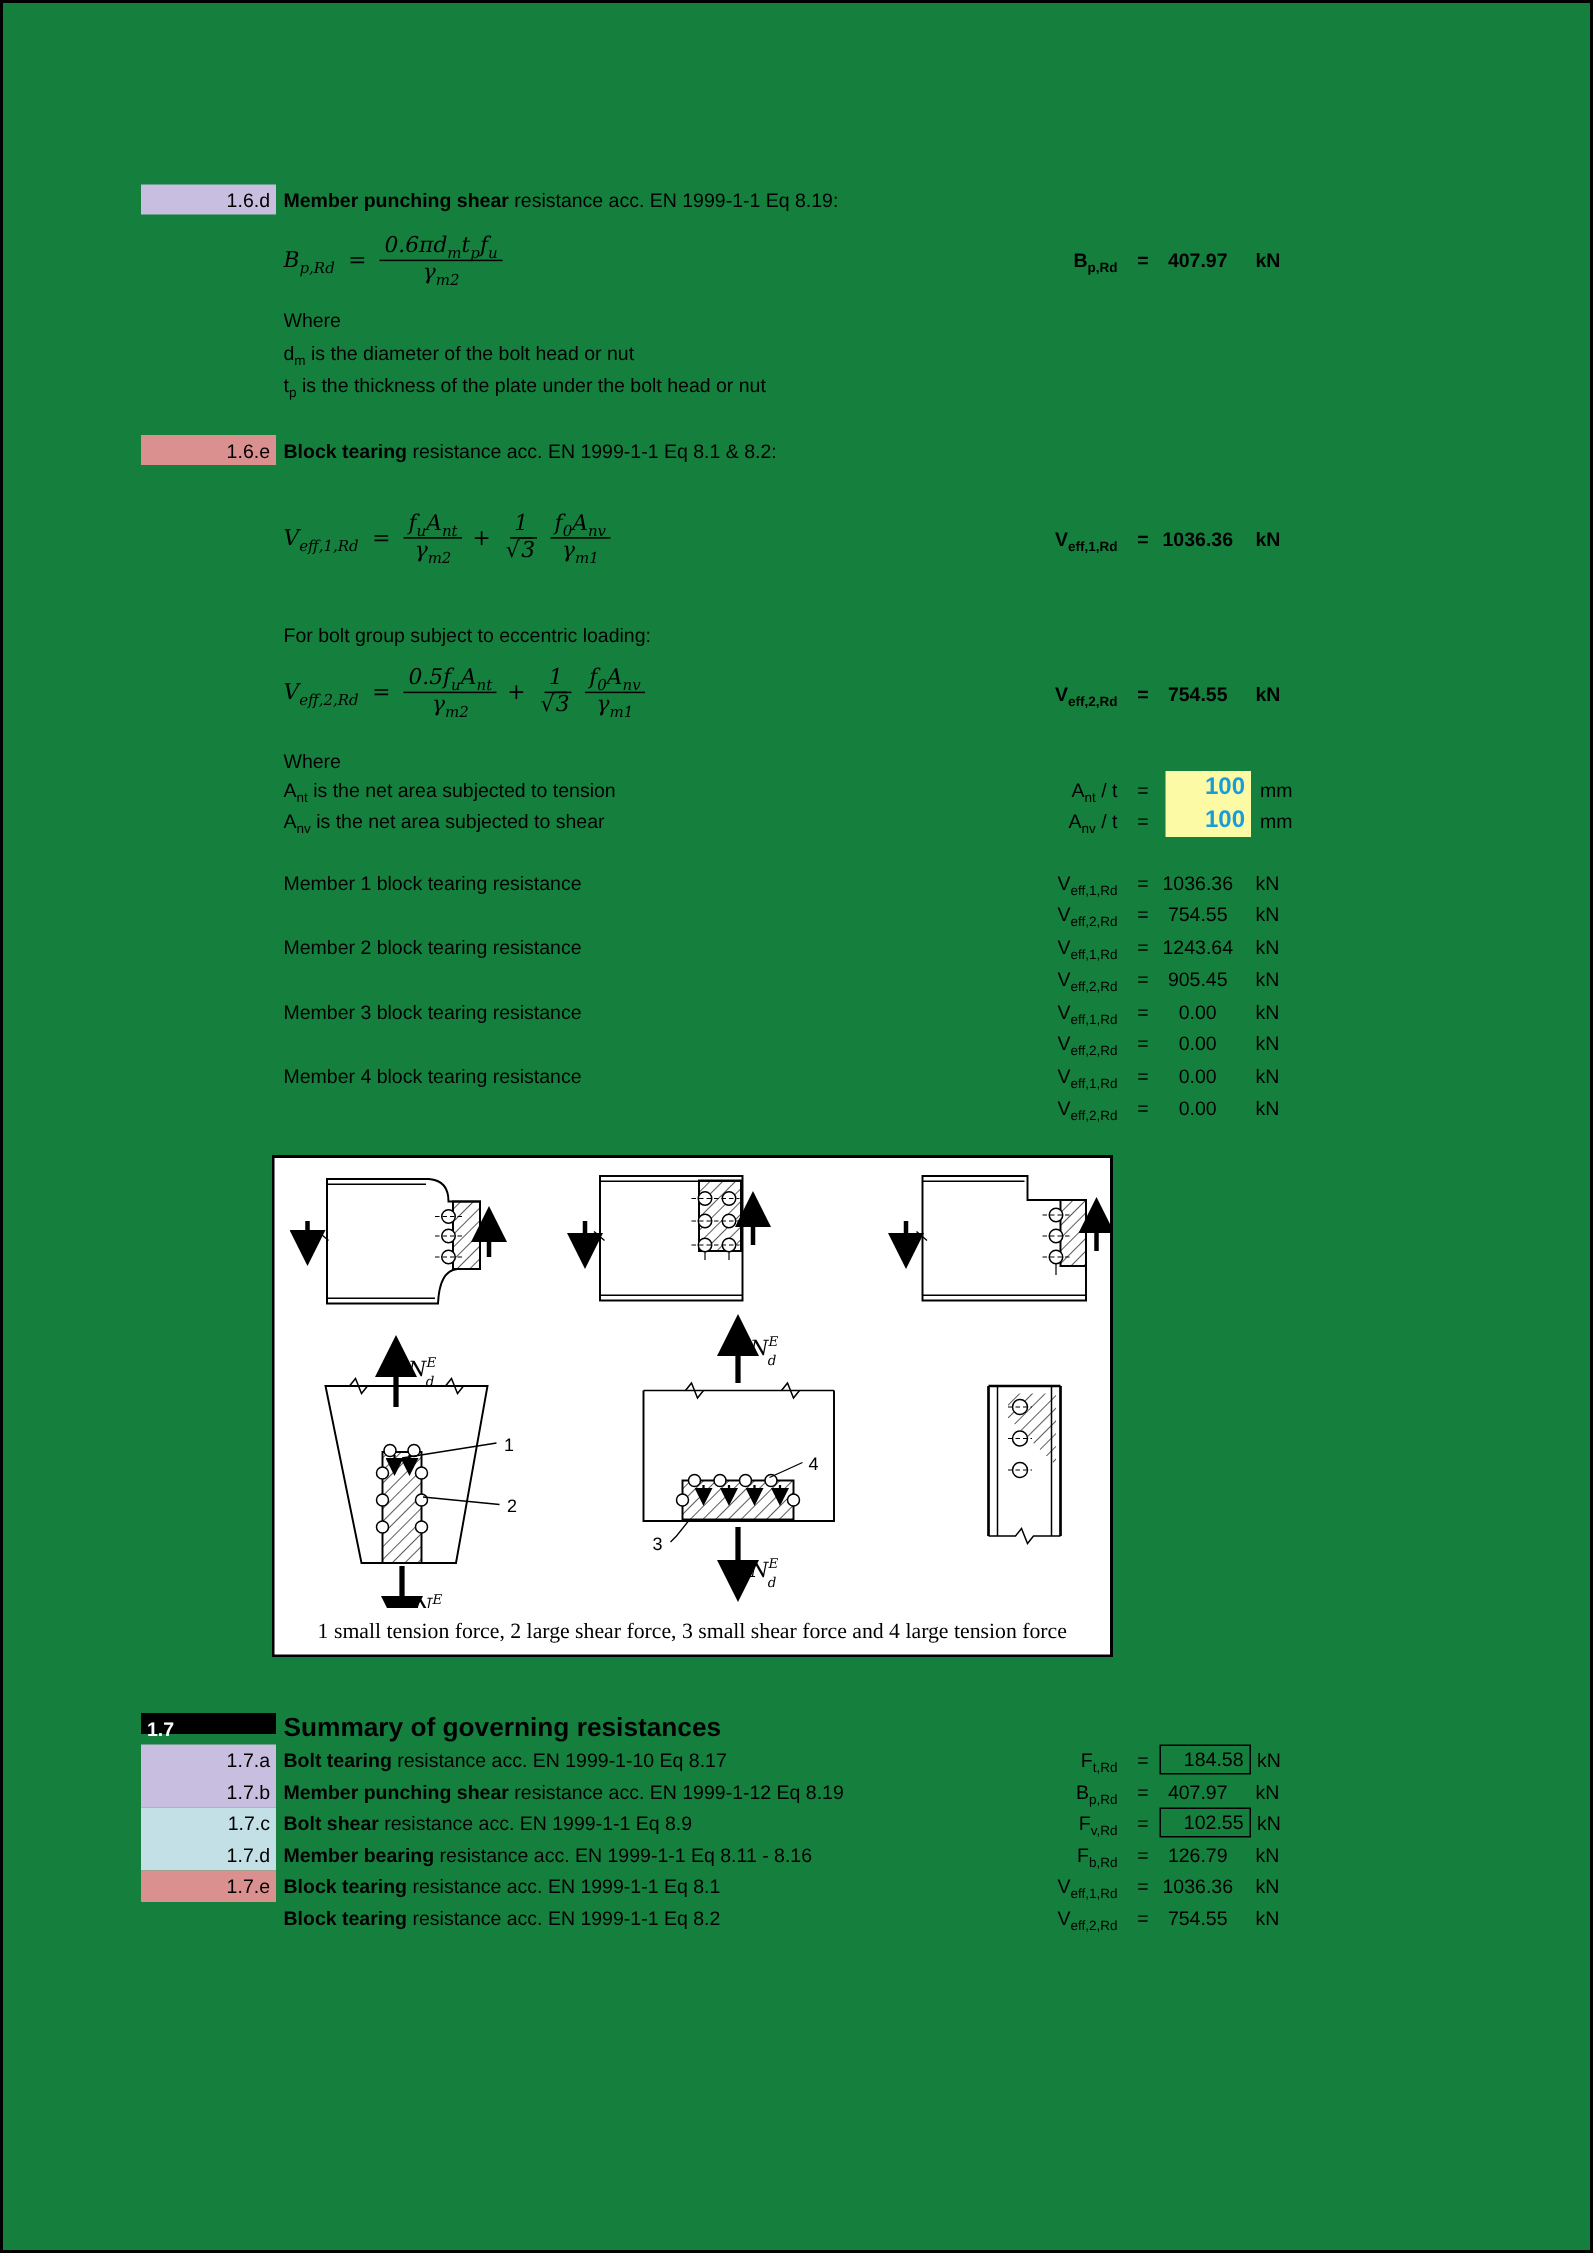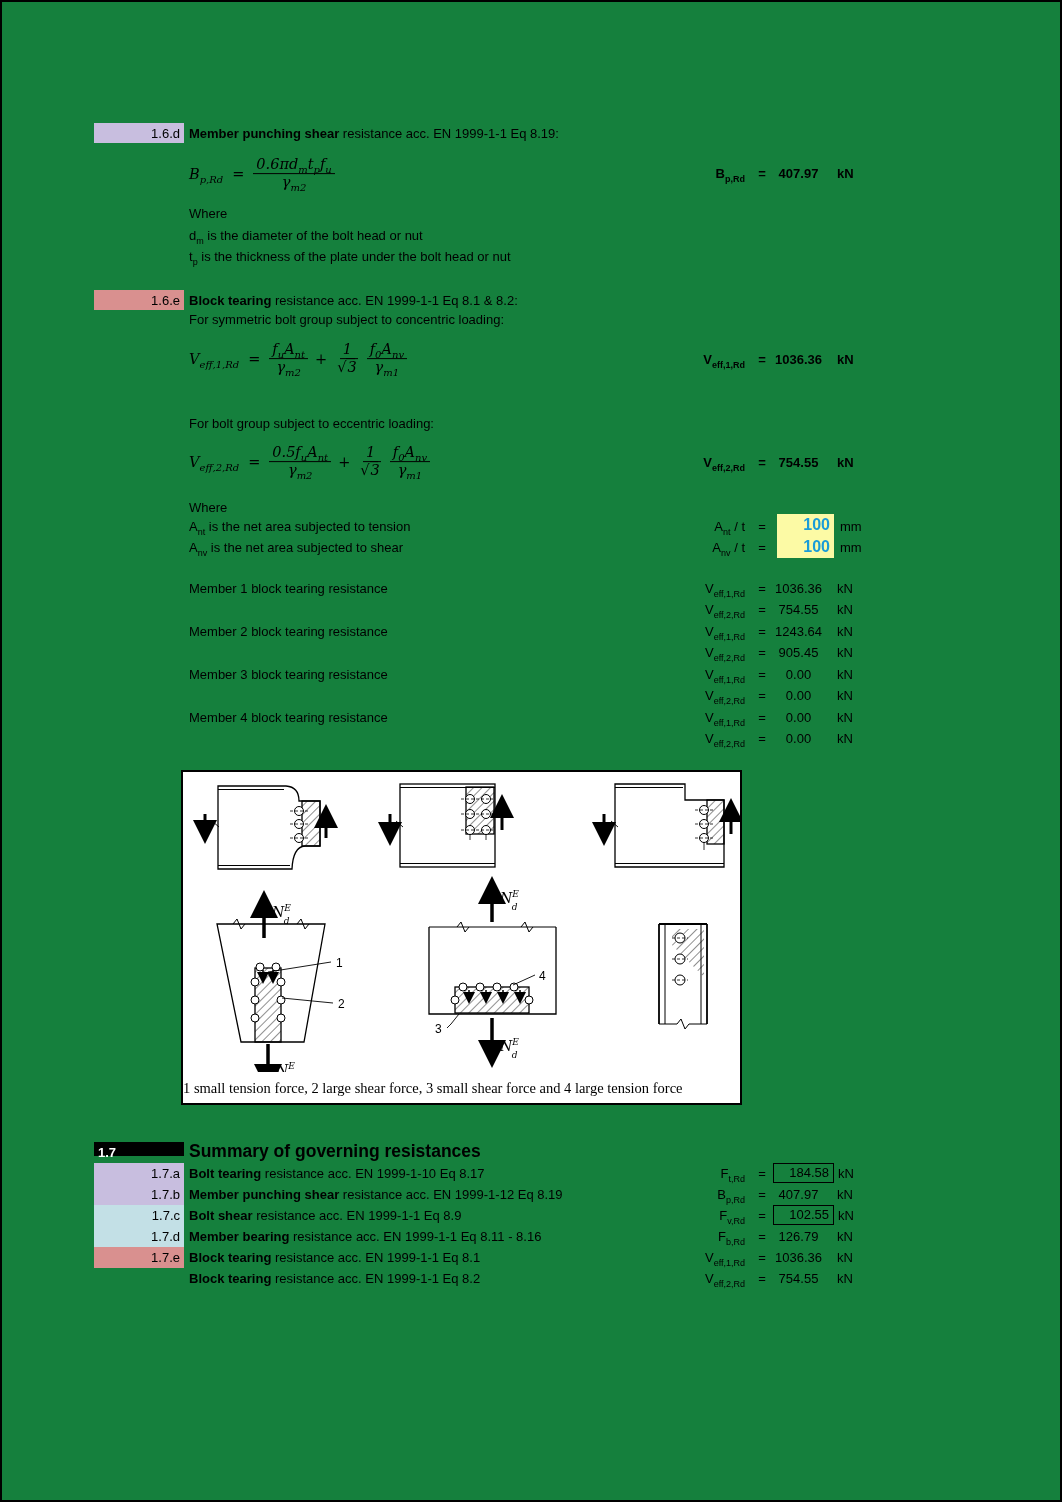--- a/index.html
+++ b/index.html
@@ -27,21 +27,21 @@
   .formula{position:absolute;left:187px;transform:translateY(-50%);display:flex;align-items:center;gap:6px;
            font-family:"DejaVu Serif",serif;font-style:italic;font-size:14.5px;white-space:nowrap;}
   .formula sub{font-size:10px;}
   .frac{display:inline-flex;flex-direction:column;align-items:center;line-height:1.2;}
   .fnum{border-bottom:1px solid #000;padding:0 3px;}
   .fden{padding:0 3px;}
   .plus{font-style:normal;padding:0 1px;}
   .feq{font-style:normal;padding:0 3px;}
   .ovl{border-top:1px solid #000;padding:0 1px;}
   .figure{position:absolute;left:179px;top:768px;width:561px;height:335px;border:2px solid #000;box-sizing:border-box;background:#fff;}
-  .caption{position:absolute;left:0;right:0;bottom:6px;text-align:left;
+  .caption{position:absolute;left:0;right:0;bottom:6px;text-align:center;
            font-family:"Liberation Serif",serif;font-size:14.5px;}
   .sumtitle{position:absolute;left:187px;top:1136px;height:26px;line-height:26px;font-size:17.5px;font-weight:bold;}
   .blackbar{position:absolute;left:92px;top:1140px;width:90px;height:14px;background:#000;color:#fff;
             font-weight:bold;font-size:13px;line-height:21px;padding-left:4px;box-sizing:border-box;}
   svg text{font-family:"Liberation Sans",sans-serif;font-size:12px;fill:#000;font-style:normal;}
   svg text.nlab{font-family:"DejaVu Serif",serif;font-style:italic;font-size:14px;}
   svg .small{font-size:9px;}
 </style>
 </head>
 <body>
@@ -77,23 +77,20 @@
     </div>
   <div class="row" style="top:224px">
       <span class="content"><span>d</span><sub>m</sub><span> is the diameter of the bolt head or nut</span></span>
     </div>
 
   <div class="band r" style="top:288px;height:20px"></div>
   <div class="row" style="top:289px">
     <span class="secnum">1.6.e</span>
     <span class="content"><span class="bold">Block tearing</span><span> resistance acc. EN 1999-1-1 Eq 8.1 &amp; 8.2:</span></span>
   </div>
-  <div class="row" style="top:308px">
-      <span class="content">For symmetric bolt group subject to concentric loading:</span>
-    </div>
 
   <div class="formula" style="top:357px">
     <span>V<sub>eff,1,Rd</sub></span>
       <span class="feq">=</span>
     <span class="frac">
         <span class="fnum">f<sub>u</sub>A<sub>nt</sub></span>
         <span class="fden">γ<sub>m2</sub></span>
       </span>
     <span class="plus">+</span>
     <span class="frac">

